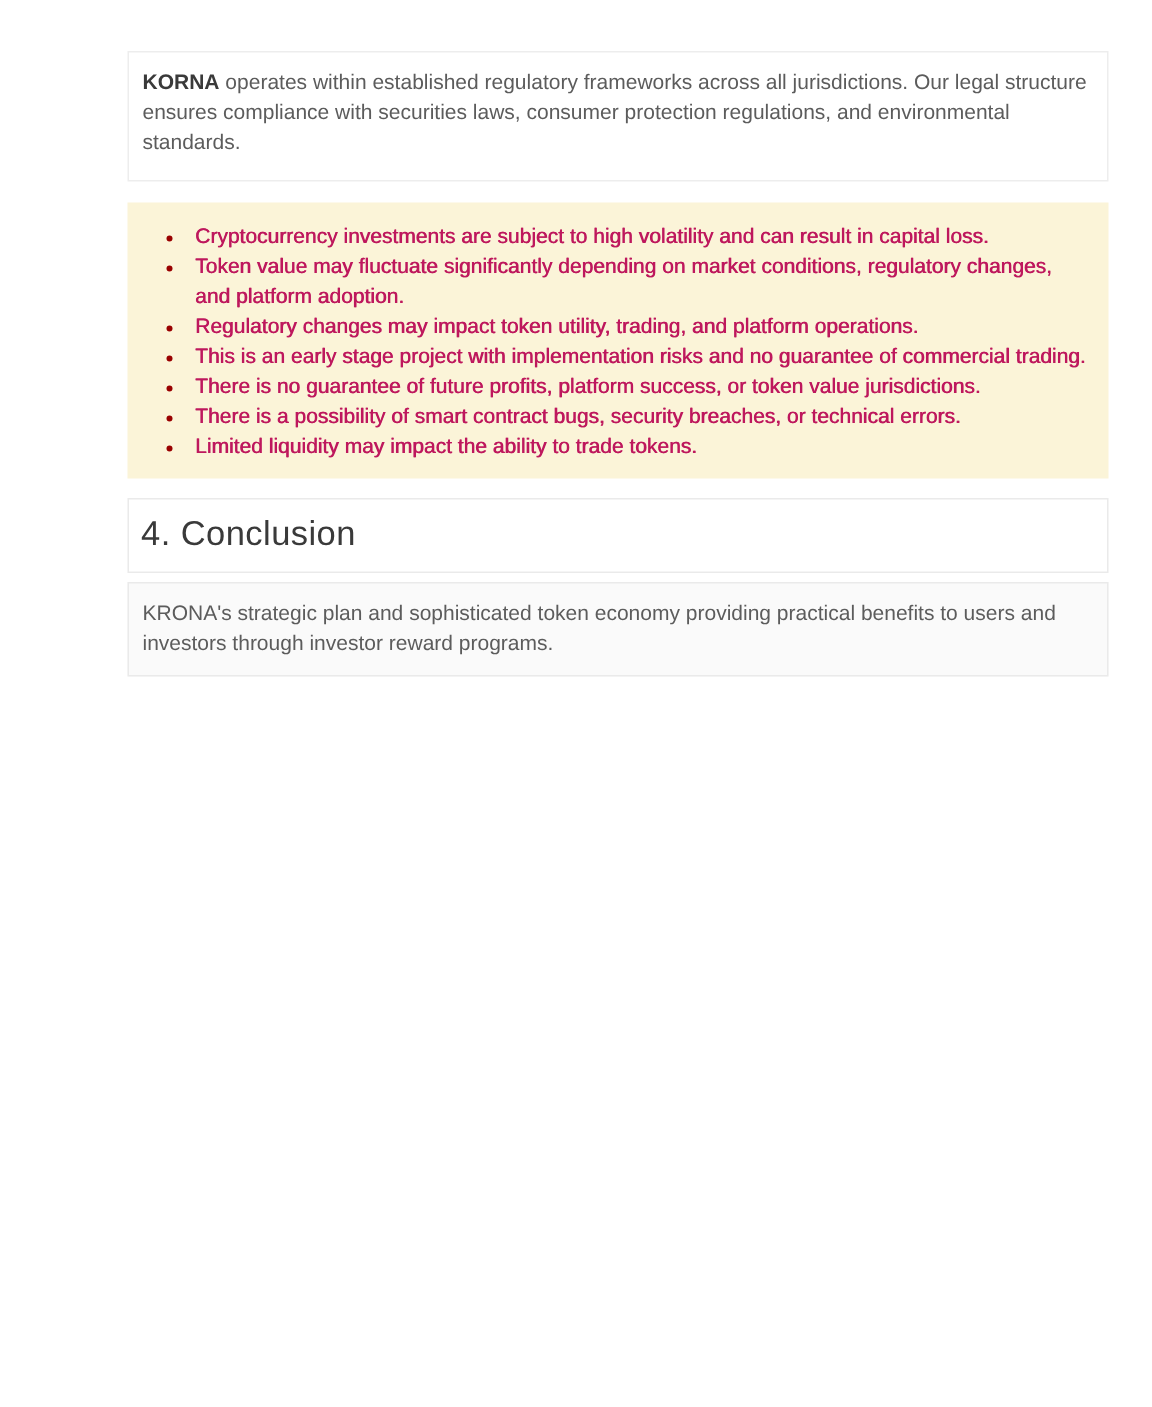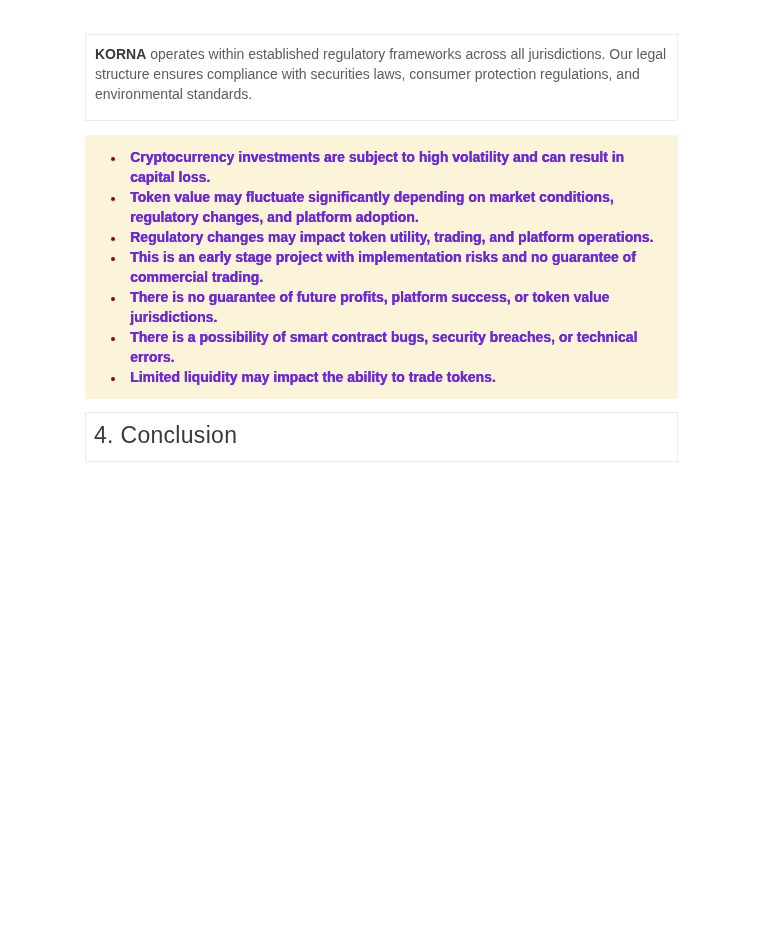--- a/index.html
+++ b/index.html
@@ -9,21 +9,21 @@
     height: 938px;
     background: #ffffff;
     font-family: "Liberation Sans", "DejaVu Sans", sans-serif;
     position: relative;
     overflow: hidden;
   }
   .page {
     position: absolute;
     left: 85px;
     top: 34px;
-    width: 593px;
+    width: 654px;
   }
   .intro-block {
     border: 1px solid #ededed;
     background: #ffffff;
     padding: 9px 10px 16px 9px;
     color: #5c5c5c;
     font-size: 14px;
     line-height: 20px;
   }
   .brand {
@@ -41,24 +41,23 @@
     text-shadow: 0.3px 0 0 currentColor;
   }
   .disclaimer-box {
     margin-top: 14px;
     background: #fbf4d8;
     padding: 12px 14px 12px 14px;
   }
   .disclaimer-box ul {
     margin: 0;
     padding-left: 26px;
-    color: #6d28d9;
+    color: #be185d;
     font-size: 14px;
     line-height: 20px;
-    font-weight: bold;
   }
   .disclaimer-box li {
     padding-left: 5px;
     text-shadow: 0.4px 0 0 currentColor;
   }
   .disclaimer-box li::marker {
     color: #990000;
     font-size: 12px;
   }
   .conclusion-box {
@@ -103,14 +102,17 @@
       <li>There is no guarantee of future profits, platform success, or token value jurisdictions.</li>
       <li>There is a possibility of smart contract bugs, security breaches, or technical errors.</li>
       <li>Limited liquidity may impact the ability to trade tokens.</li>
     </ul>
   </section>
 
   <section class="conclusion-box">
     <h1>4. Conclusion</h1>
   </section>
 
+  <section class="final-box">
+    <span>KRONA's strategic plan and sophisticated token economy providing practical benefits to users and investors through investor reward programs.</span>
+  </section>
 
 </div>
 
 </body></html>

